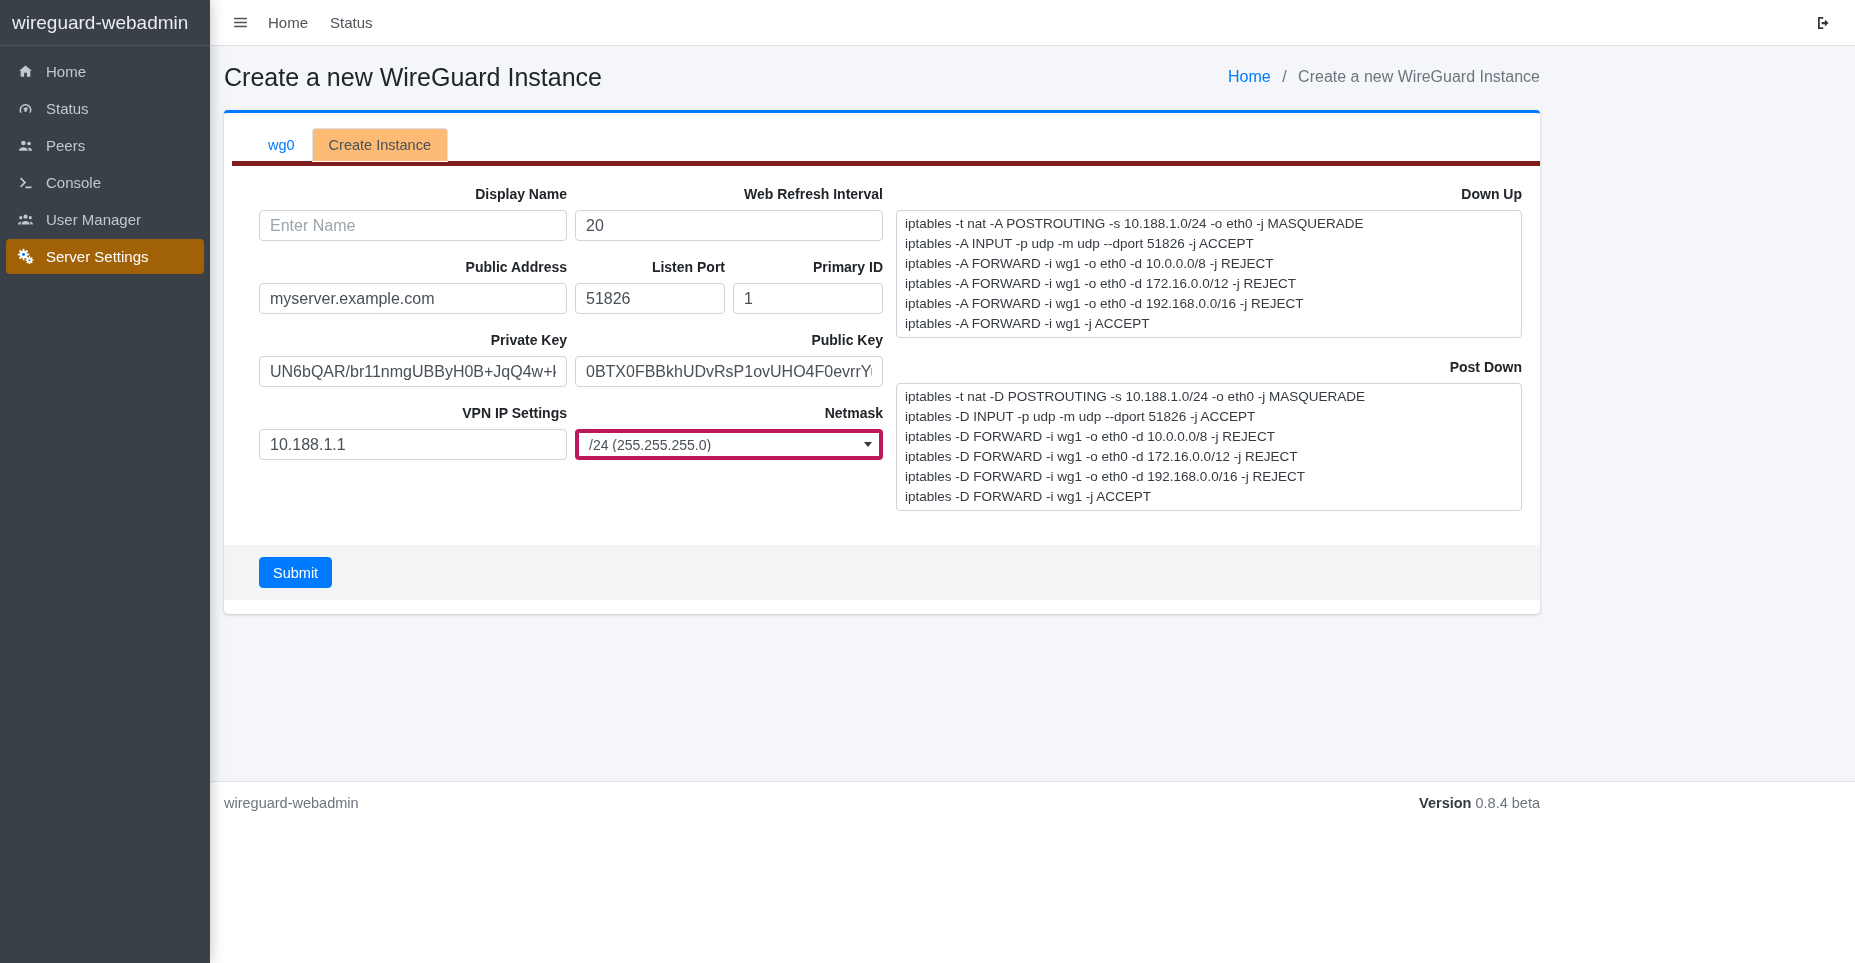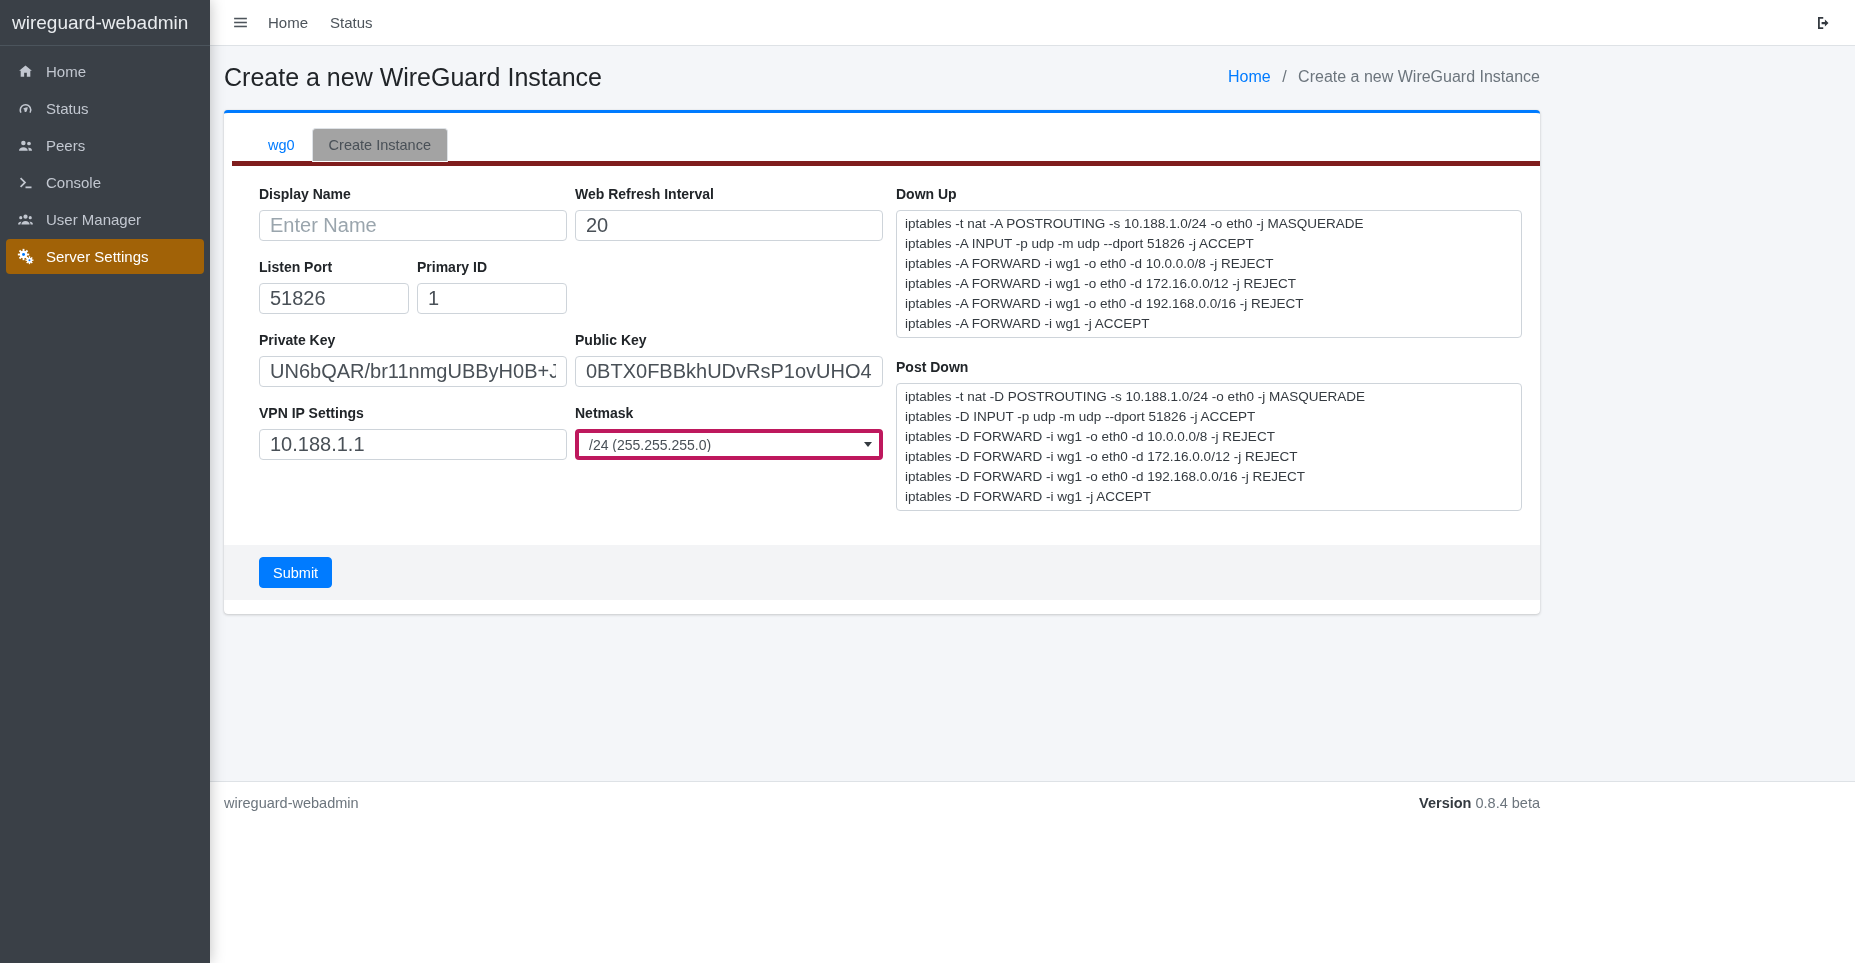--- a/index.html
+++ b/index.html
@@ -62,37 +62,37 @@
     background: #fff; border-top: 3px solid #007bff; border-radius: 4px;
     box-shadow: 0 0 1px rgba(0,0,0,.15), 0 1px 3px rgba(0,0,0,.18);
   }
   .tabs { display: flex; margin-top: 15px; padding-left: 19px; border-bottom: 5px solid #7f1d1d; margin-left: 8px; }
   .tab {
     padding: 8px 16px; font-size: 14.5px; color: #007bff;
     text-decoration: none; cursor: pointer;
     border: 1px solid transparent; margin-bottom: -1px; background: transparent;
   }
   .tab.active {
-    color: #495057; background: #a3a3a3;
+    color: #495057; background: #fdba74;
     border-color: #dee2e6; border-bottom-color: #fff;
     border-radius: 4px 4px 0 0;
   }
 
   .card-body { display: flex; gap: 13px; padding: 20px 18px 30px 35px; }
   .left-col { width: 624px; flex: 0 0 624px; }
   .frow { display: flex; gap: 8px; margin-bottom: 18px; }
   .frow:last-child { margin-bottom: 0; }
   .field label {
     display: block; font-size: 14px; font-weight: 700; color: #212529;
-    line-height: 16px; margin-bottom: 8px;
+    line-height: 16px; margin-bottom: 8px; text-align: right;
   }
   .w308 { width: 308px; } .w150 { width: 150px; }
   input[type="text"] {
     width: 100%; height: 31px; border: 1px solid #ced4da; border-radius: 4px;
-    padding: 4px 10px; font-size: 20px; color: #495057; background: #fff;
+    padding: 4px 10px; font-size: 16px; color: #495057; background: #fff;
     font-family: inherit;
   }
   input::placeholder { color: #9aa5ad; }
 
   .select-wrap { position: relative; width: 308px; }
   select {
     appearance: none; -webkit-appearance: none; -moz-appearance: none;
     width: 100%; height: 31px; border: 4px solid #be185d; border-radius: 4px;
     padding: 4px 26px 4px 10px; font-size: 14px; color: #495057;
     background: #fff; font-family: inherit; cursor: pointer;
@@ -272,20 +272,24 @@
                 <label>Display Name</label>
                 <input type="text" placeholder="Enter Name" style="">
               </div>
               <div class="field w308">
                 <label>Web Refresh Interval</label>
                 <input type="text" value="20" style="">
               </div>
             </div>
 
             <div class="frow">
+              <div class="field w308">
+                <label>Public Address</label>
+                <input type="text" value="myserver.example.com" style="">
+              </div>
               <div class="field w150">
                 <label>Listen Port</label>
                 <input type="text" value="51826" style="">
               </div>
               <div class="field w150">
                 <label>Primary ID</label>
                 <input type="text" value="1" style="">
               </div>
             </div>
 

